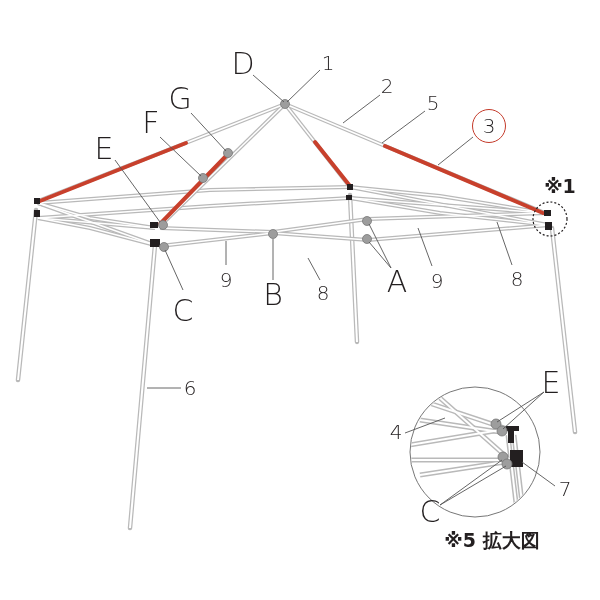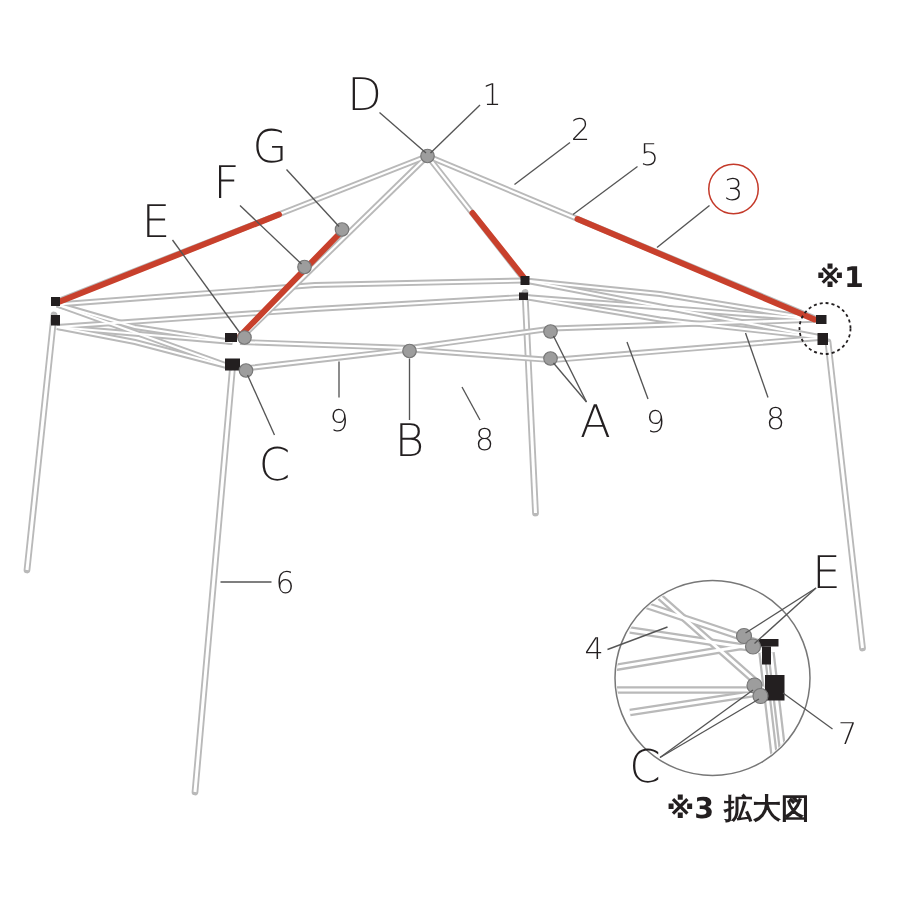--- a/index.html
+++ b/index.html
@@ -198,14 +198,14 @@
   <div class="circle3" style="left:489px;top:126px">
     <span>3</span>
   </div>
 
   <span class="lbl bold" style="left:560px;top:186px">※1</span>
 
   <span class="lbl letter" style="left:551px;top:383px">E</span>
   <span class="lbl num" style="left:396px;top:432px">4</span>
   <span class="lbl num" style="left:565px;top:489px">7</span>
   <span class="lbl letter" style="left:430px;top:512px">C</span>
-  <span class="lbl bold" style="left:492px;top:540px">※3 拡大図</span>
+  <span class="lbl bold" style="left:492px;top:540px">※5 拡大図</span>
 </div>
 
 </body></html>

